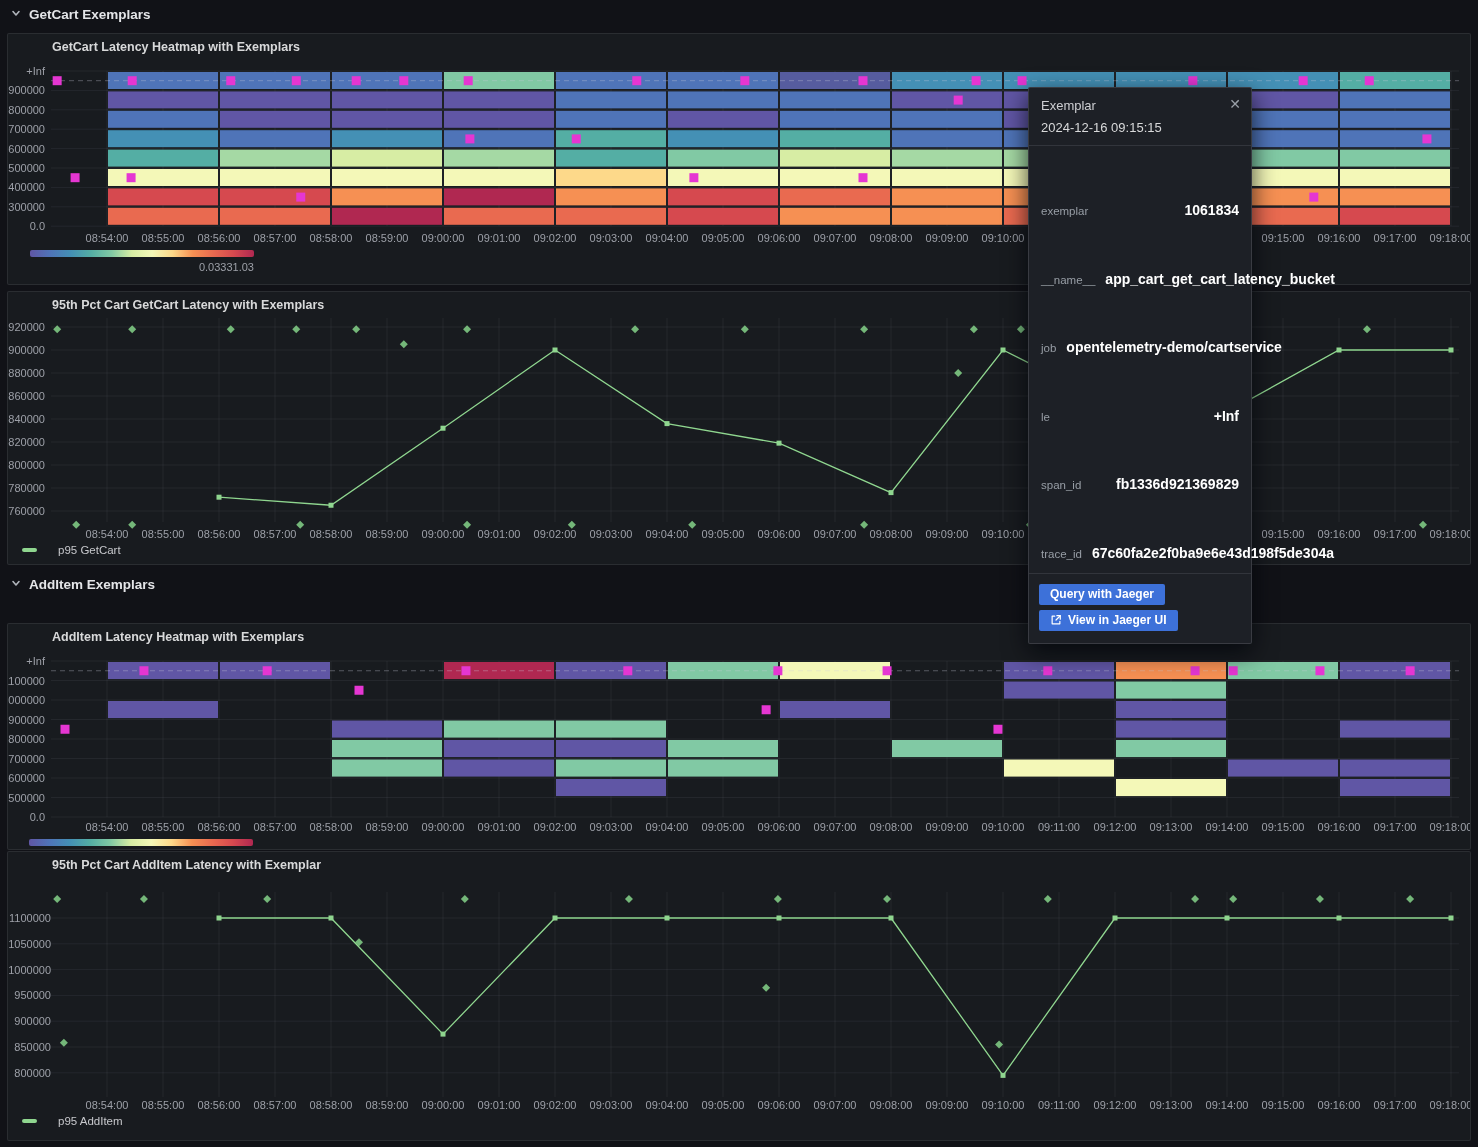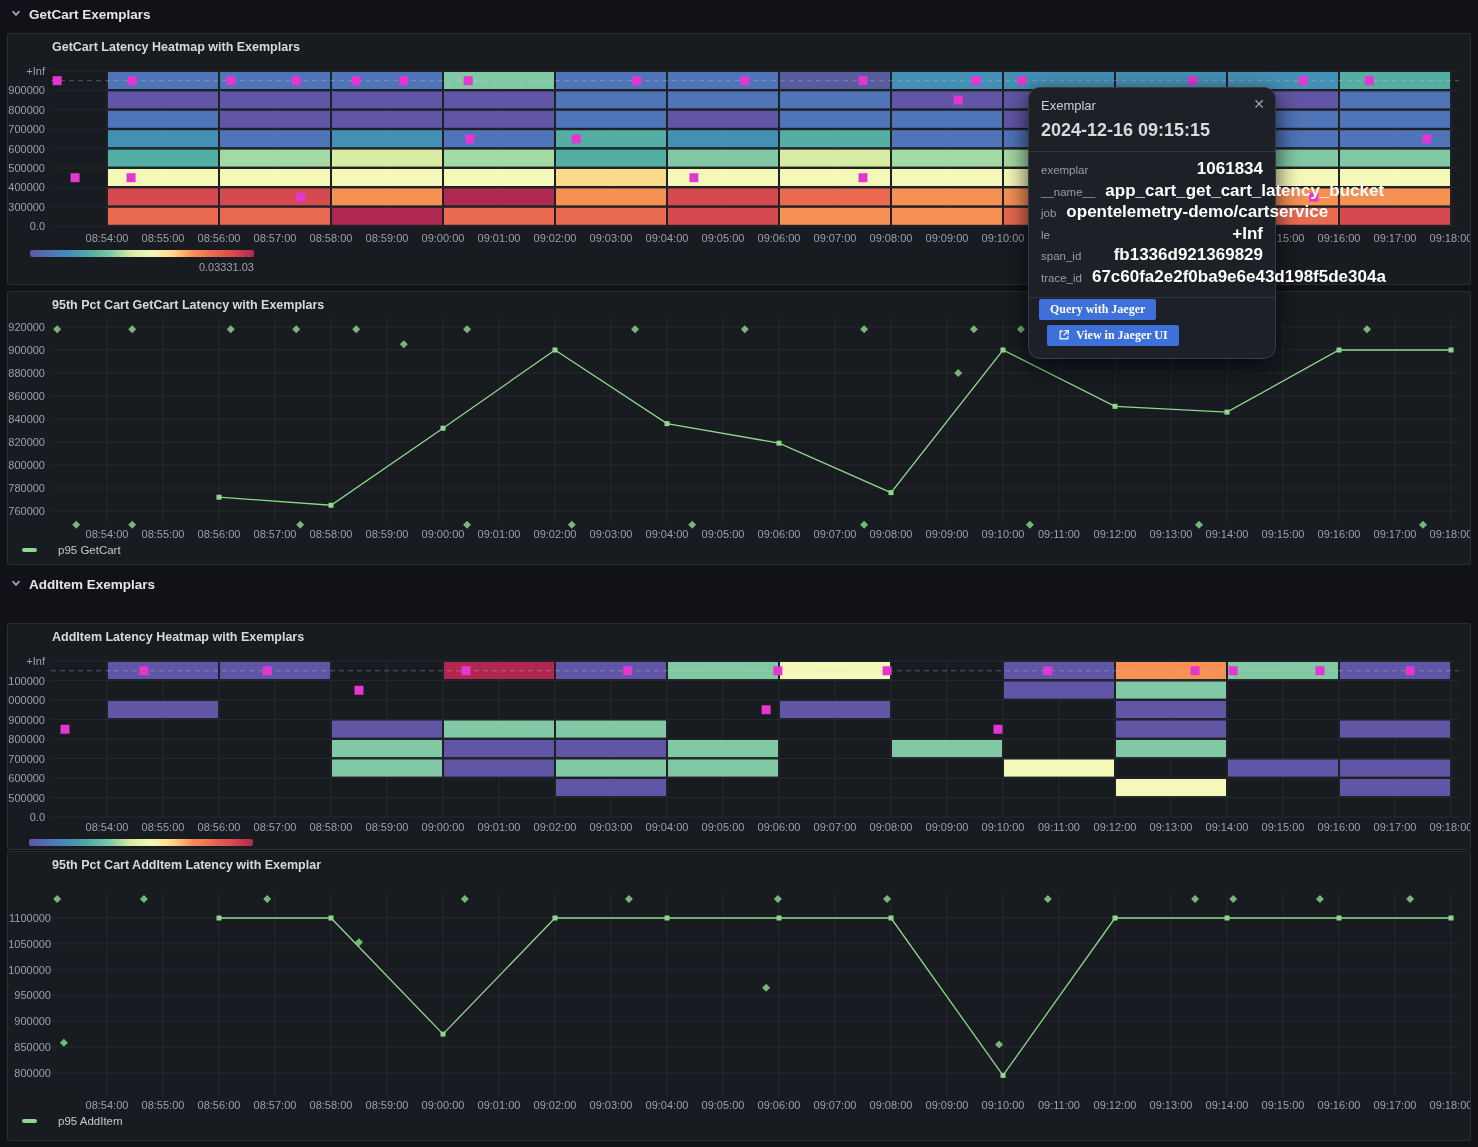--- a/index.html
+++ b/index.html
@@ -14,38 +14,38 @@
     color:#d8d9da; white-space:nowrap; z-index:2;margin-left:32px; }
   svg.chart { position:absolute; left:0; top:0; }
   .colorbar { position:absolute; width:224px; z-index:2; }
   .colorbar-bar { width:224px; height:7px; border-radius:2px; }
   .colorbar-labels { display:flex; justify-content:flex-end; margin-top:4px;
     font-size:11px; color:#9da0a8; }
   .legend { position:absolute; left:14px; display:flex; align-items:center; gap:21px;
     font-size:11.5px; color:#c7c8cc; z-index:2; }
   .legend-swatch { width:15px; height:4px; border-radius:2px; display:inline-block; }
   
-  .tooltip { position:absolute; left:1028px; top:87px; width:248px; z-index:20;
-    background:#1d2026; border:1px solid rgba(204,204,220,0.16); border-radius:12px;
+  .tooltip { position:absolute; left:1028px; top:87px; width:224px; z-index:20;
+    background:#1d2026; border:1px solid rgba(204,204,220,0.16); border-radius:2px;
     box-shadow:0 8px 24px rgba(1,4,9,0.75); font-size:12px; }
   .tt-head { padding:10px 12px 10px; position:relative; }
   .tt-title { font-size:13px; color:#cdced2; }
   .tt-close { position:absolute; top:9px; right:10px; background:none; border:none;
     color:#9aa0a8; font-size:14px; line-height:14px; cursor:pointer; font-family:inherit; }
-  .tt-time { margin-top:7px; font-size:18px; color:#d8d9da; font-weight:700; }
+  .tt-time { margin-top:7px; font-size:13px; color:#d8d9da; font-weight:400; }
   .tt-body { border-top:1px solid rgba(204,204,220,0.12); padding:7px 12px 8px; }
   .tt-row { display:flex; justify-content:space-between; align-items:baseline;
     line-height:19.6px; gap:10px; }
   .tt-key { color:#989ea6; font-size:11.5px; white-space:nowrap; }
-  .tt-val { color:#ffffff; font-weight:700; font-size:17px; white-space:nowrap; }
-  .tt-actions { border-top:1px solid rgba(204,204,220,0.12); padding:1px 10px 12px;font-family:Liberation Serif, serif; }
+  .tt-val { color:#ffffff; font-weight:700; font-size:14px; white-space:nowrap;margin-top:48px; }
+  .tt-actions { border-top:1px solid rgba(204,204,220,0.12); padding:10px 10px 12px; }
   .tt-btn { display:flex; align-items:center; gap:6px; width:fit-content; border:none;
     border-radius:2px; color:#fff; font-size:12px; font-weight:600; padding:4px 11px;
     height:21px; margin-bottom:5px; cursor:pointer; font-family:inherit; }
-  .tt-btn:last-child { margin-bottom:0;margin-left:8px; }
+  .tt-btn:last-child { margin-bottom:0; }
 </style>
 </head>
 <body>
 
 <div class="row-head" style="top:7px">
   <svg width="12" height="12" viewBox="0 0 12 12">
     <polyline points="3,4.5 6,8 9,4.5" fill="none" stroke="#b0b4bb" stroke-width="1.6" stroke-linecap="round" stroke-linejoin="round"></polyline>
   </svg>
   <span>GetCart Exemplars</span>
 </div>

